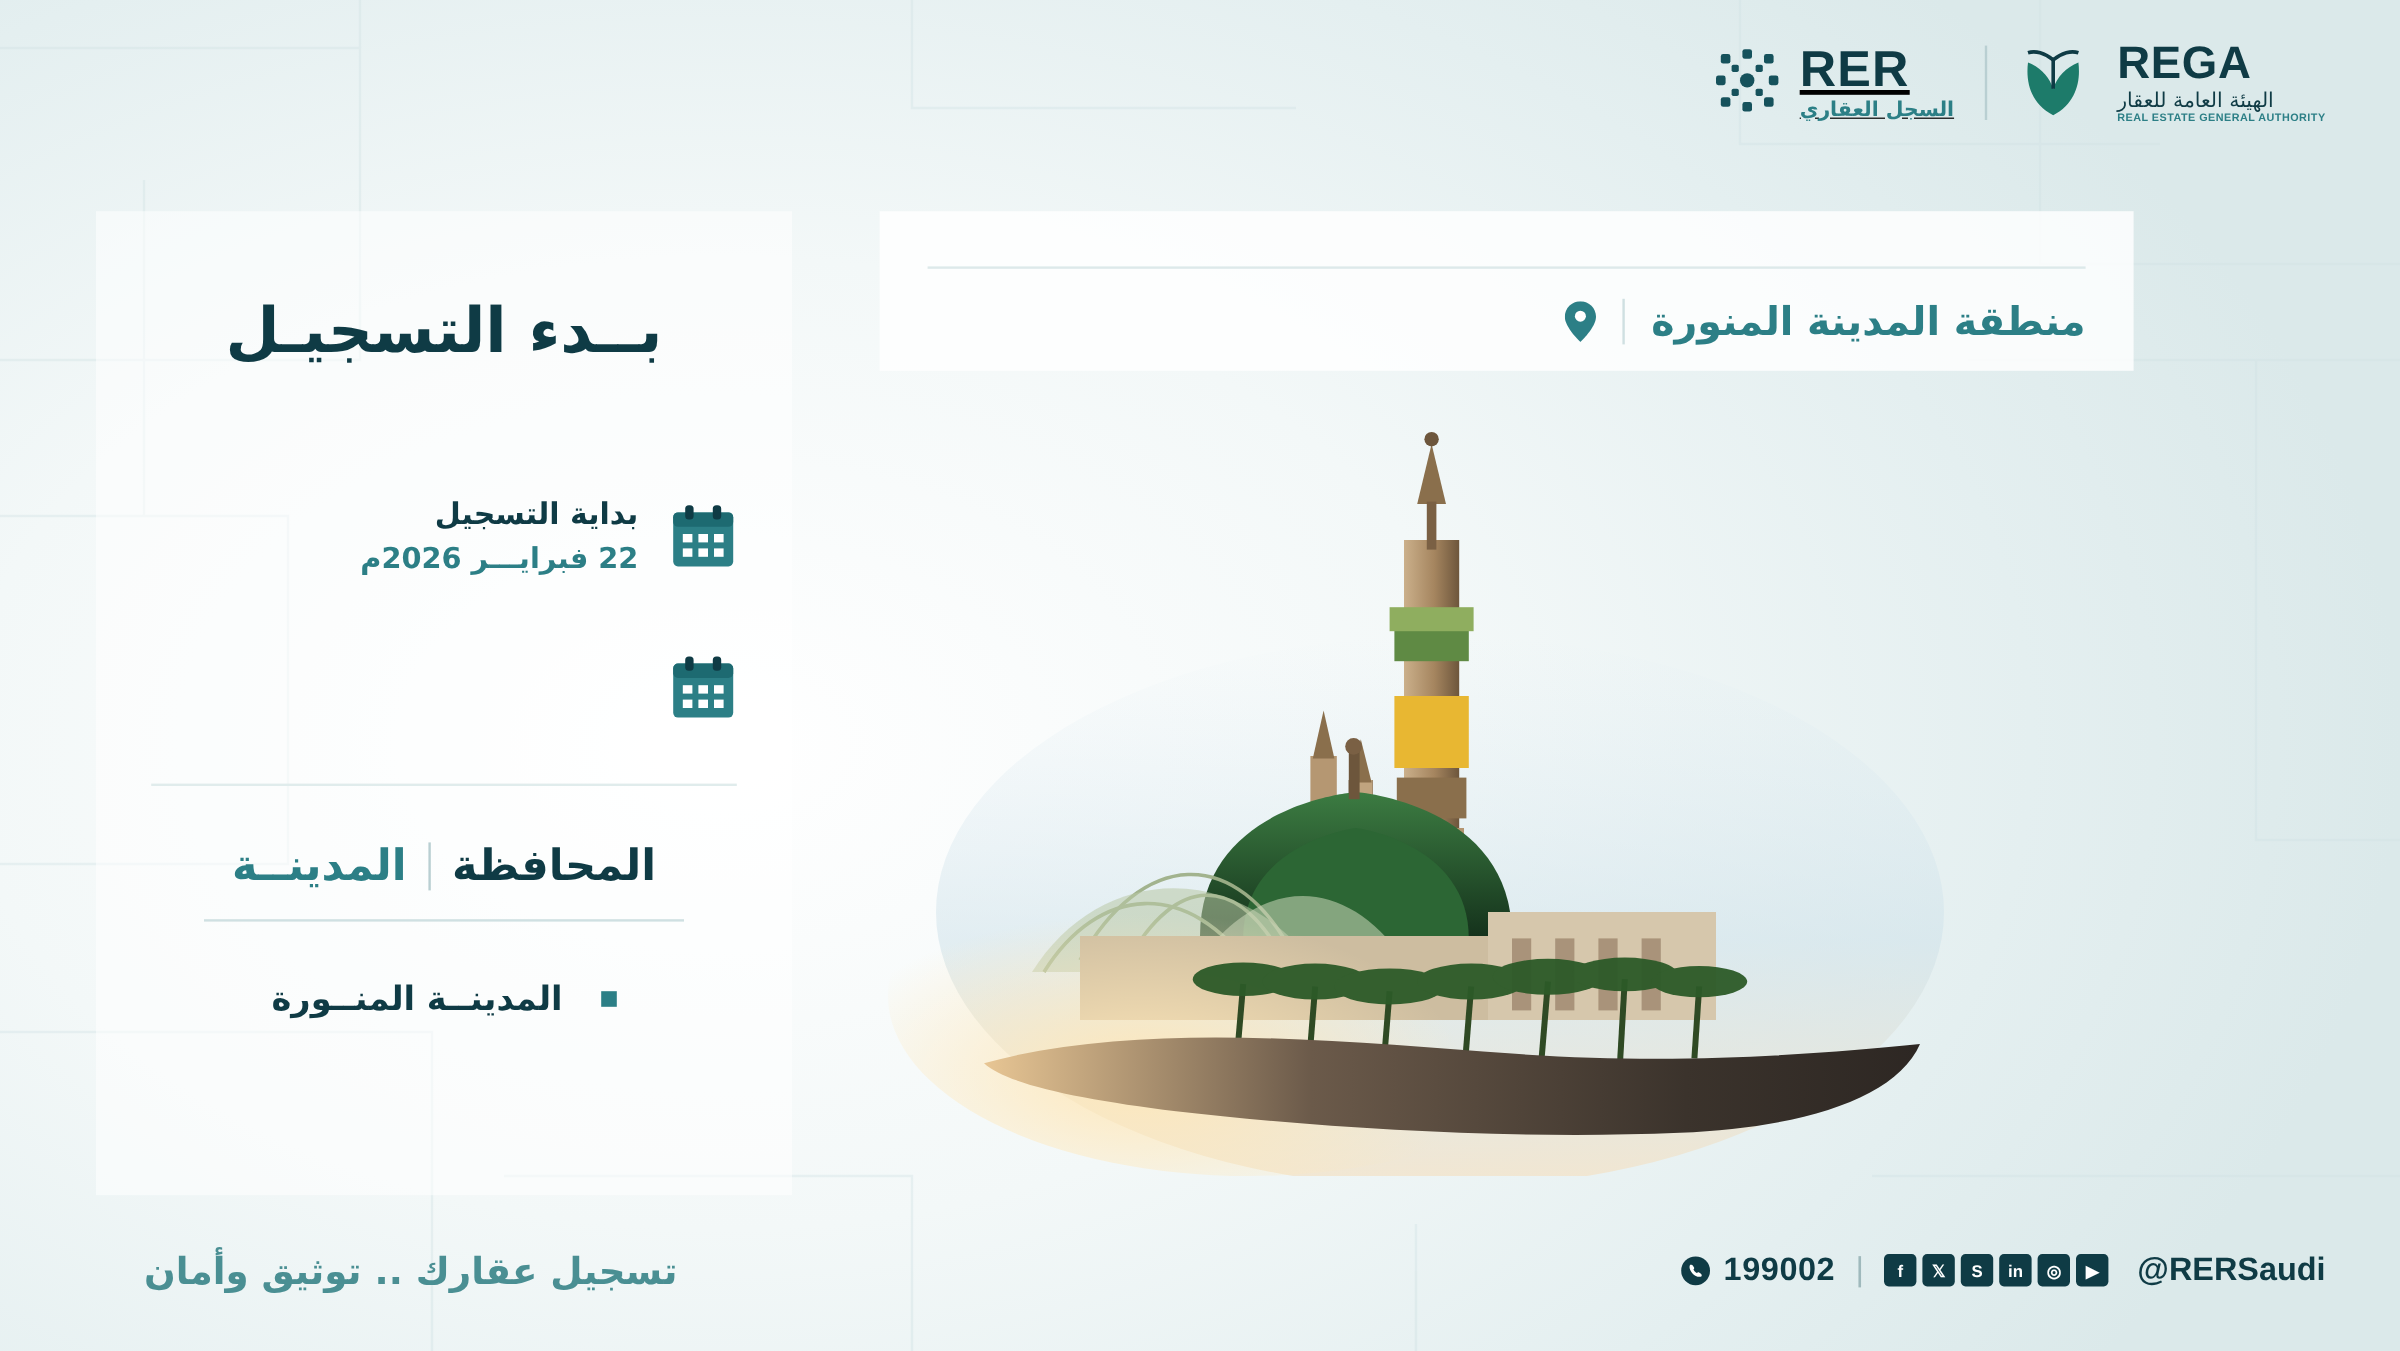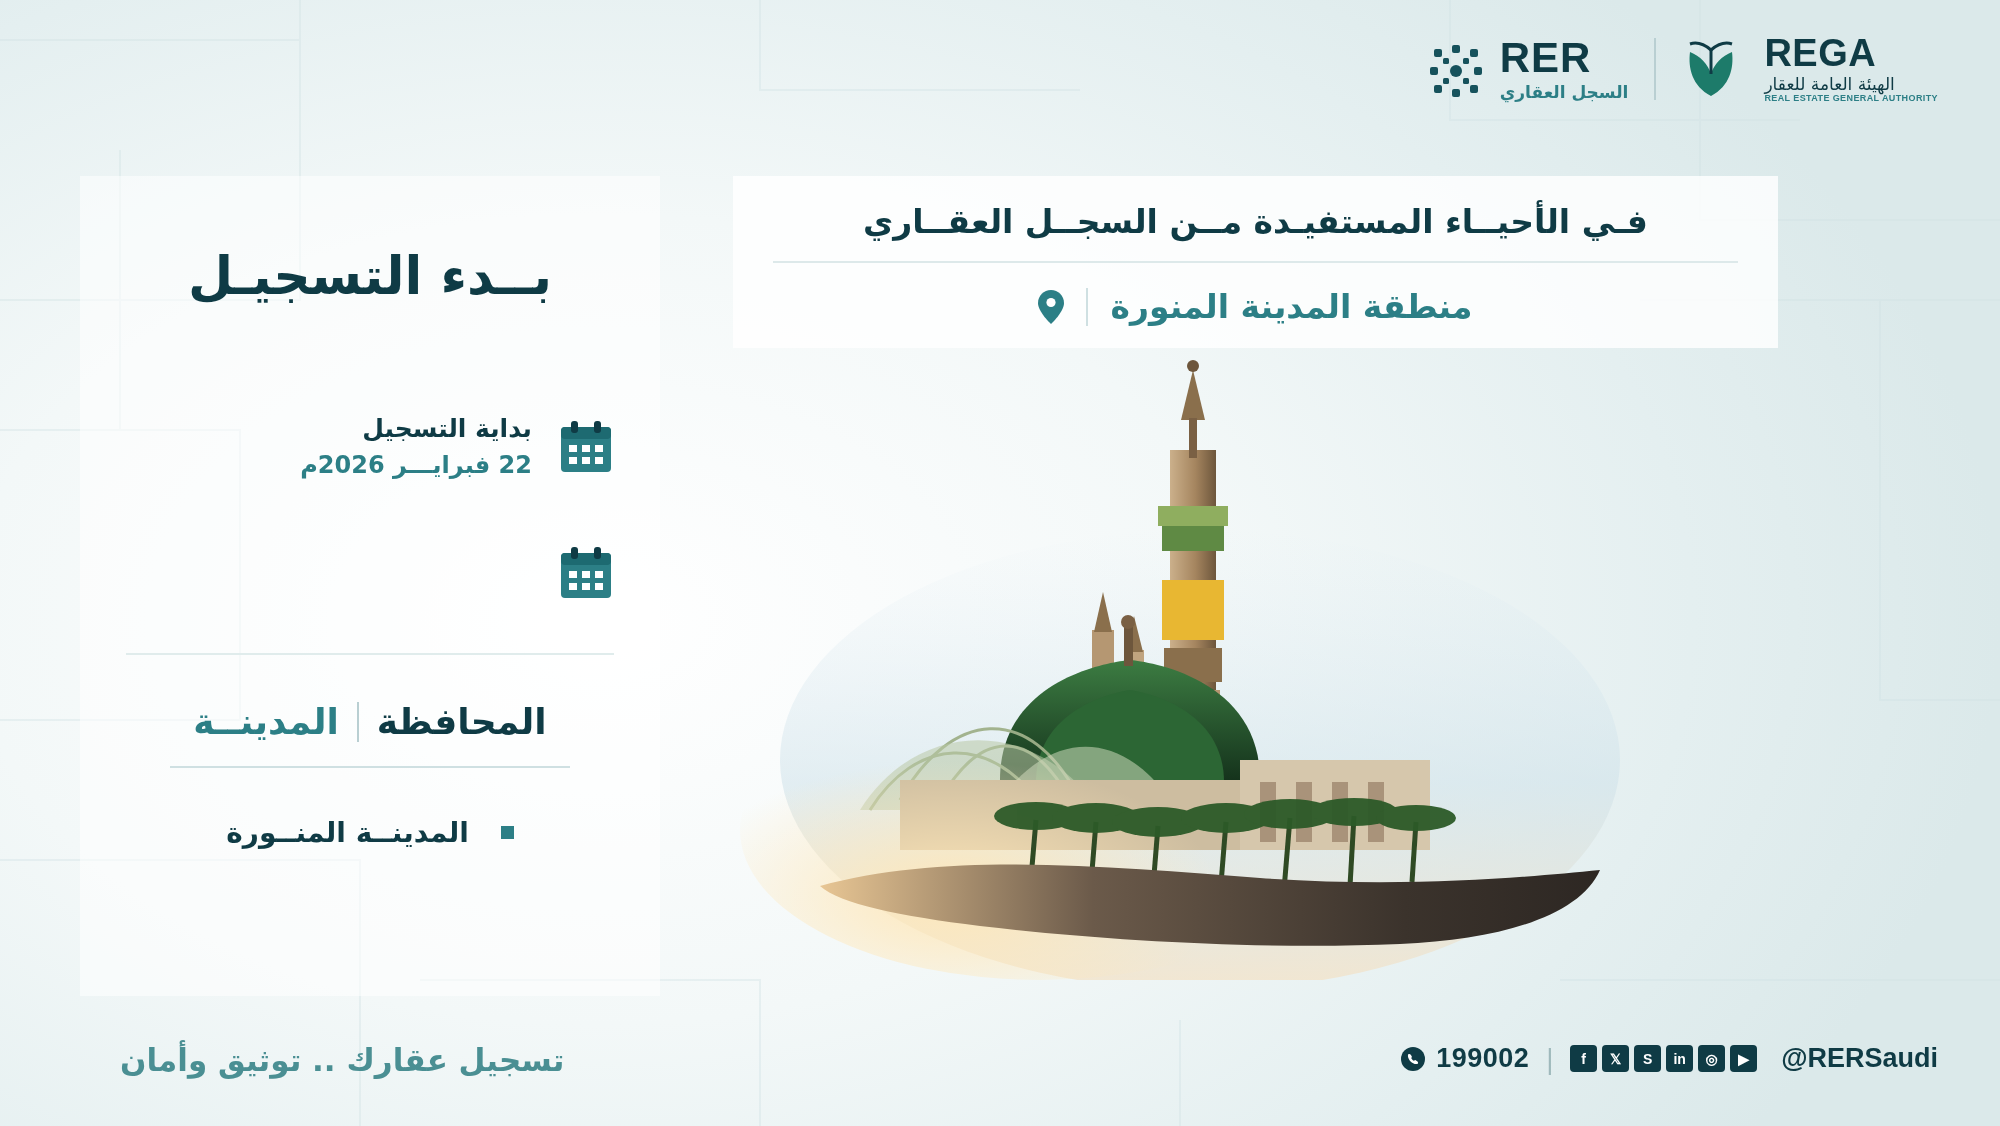--- a/index.html
+++ b/index.html
@@ -16,21 +16,21 @@
 
   
   .bg-lines { position: absolute; inset: 0; pointer-events: none; opacity: .55; }
 
   
   .header {
     position: absolute; top: 34px; right: 0; left: 0;
     display: flex; justify-content: flex-start; padding-inline-start: 62px;
   }
   .logos { display: flex; align-items: center; gap: 26px; direction: ltr; }
-  .rer-logo { display: flex; align-items: flex-end; gap: 14px; }
+  .rer-logo { display: flex; align-items: flex-start; gap: 14px; text-decoration: underline; }
   .rer-mark {
     width: 60px; height: 60px; position: relative;
   }
   .rer-text { line-height: 1; }
   .rer-text .en {
     font-size: 42px; font-weight: 800; color: #0f3b45; letter-spacing: 1px;
     font-family: "Liberation Sans", sans-serif;
   }
   .rer-text .ar {
     font-size: 17px; font-weight: 700; color: #2c7f86; margin-top: 5px; letter-spacing: 0;
@@ -54,21 +54,21 @@
   .banner-box {
     background: rgba(255,255,255,0.82);
     padding: 26px 40px 22px 40px;
   }
   .banner-title {
     font-size: 33px; font-weight: 800; color: #0f3b45; text-align: center;
     letter-spacing: 1px;
   }
   .banner-sep { height: 2px; background: #dde9ea; margin: 20px 0 18px; }
   .banner-region {
-    display: flex; align-items: center; justify-content: center; gap: 22px; margin-top: 24px;
+    display: flex; align-items: center; justify-content: flex-start; gap: 22px; margin-top: 24px;
   }
   .pin-icon { width: 26px; height: 34px; }
   .vline { width: 2px; height: 38px; background: #cfe0e2; }
   .region-name { font-size: 33px; font-weight: 800; color: #2c7f86; }
 
   
   .hero { position: absolute; top: 330px; right: 300px; width: 1000px; height: 650px; }
 
   
   .panel {
@@ -189,21 +189,20 @@
         <div class="ar1">الهيئة العامة للعقار</div>
         <div class="ar2">REAL ESTATE GENERAL AUTHORITY</div>
       </div>
     </div>
 
   </div>
 </div>
 
 <div class="left-col">
   <div class="banner-box">
-    <div class="banner-title">فـي الأحيــاء المستفيـدة مــن السجــل العقــاري</div>
     <div class="banner-sep"></div>
     <div class="banner-region">
       <span class="region-name">منطقة المدينة المنورة</span>
       <span class="vline"></span>
       <svg class="pin-icon" viewBox="0 0 26 34">
         <path d="M13 0 C5.8 0 0 5.8 0 13 C0 22 13 34 13 34 C13 34 26 22 26 13 C26 5.8 20.2 0 13 0 Z" fill="#2c7f86"></path>
         <circle cx="13" cy="12.5" r="4.6" fill="#ffffff"></circle>
       </svg>
     </div>
   </div>

